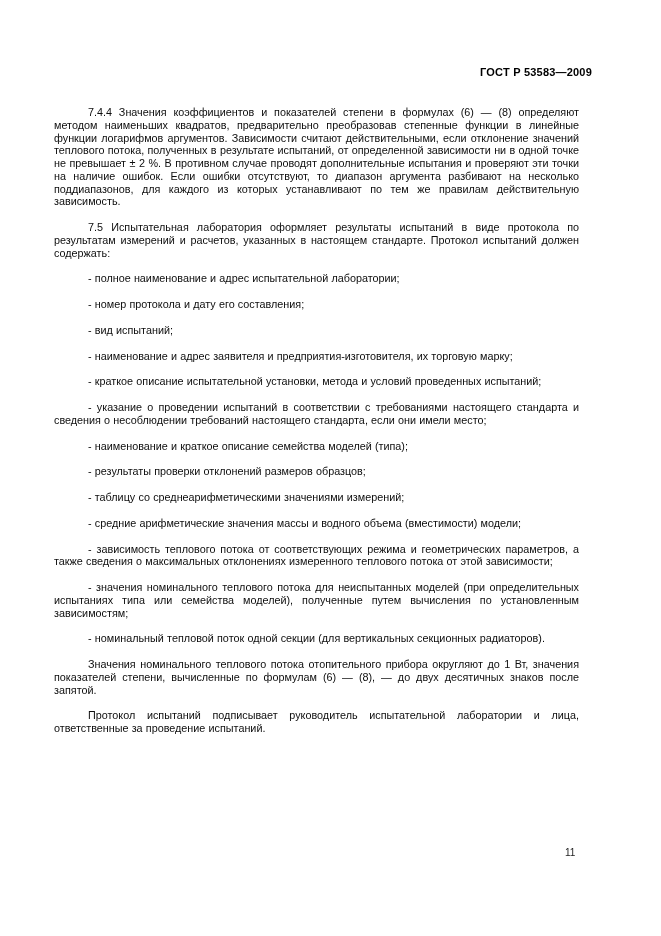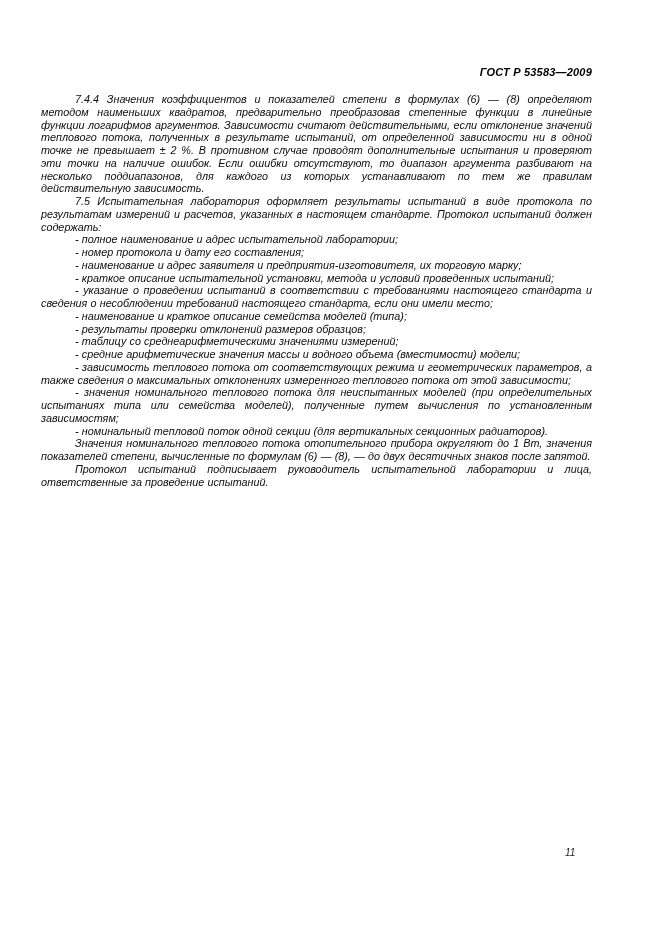--- a/index.html
+++ b/index.html
@@ -8,21 +8,20 @@
       background: #ffffff;
     }
     .page {
       position: relative;
       width: 661px;
       height: 936px;
       background: #ffffff;
       font-family: "Liberation Sans", sans-serif;
       color: #111111;
       overflow: hidden;
-      font-style: italic;
     }
     .doc-header {
       position: absolute;
       top: 66px;
       left: 41px;
       width: 551px;
       text-align: right;
       font-size: 11px;
       font-weight: bold;
       letter-spacing: 0.2px;
@@ -32,21 +31,21 @@
       position: absolute;
       top: 93px;
       left: 41px;
       width: 551px;
       font-size: 10.8px;
       line-height: 12.75px;
       text-align: justify;
       color: #0d0d0d;
     }
     .doc-body p {
-      margin: 0;
+      margin: 13px;
       padding: 0;
       text-indent: 34px;
       word-spacing: 0.2px;
     }
     .page-number {
       position: absolute;
       top: 847px;
       left: 565px;
       font-size: 10px;
       color: #222222;
@@ -57,20 +56,21 @@
 
 <div class="page">
 
   <div class="doc-header">ГОСТ Р 53583—2009</div>
 
   <div class="doc-body">
     <p>7.4.4 Значения коэффициентов и показателей степени в формулах (6) — (8) определяют методом наименьших квадратов, предварительно преобразовав степенные функции в линейные функции логарифмов аргументов. Зависимости считают действительными, если отклонение значений теплового потока, полученных в результате испытаний, от определенной зависимости ни в одной точке не превышает ± 2 %. В противном случае проводят дополнительные испытания и проверяют эти точки на наличие ошибок. Если ошибки отсутствуют, то диапазон аргумента разбивают на несколько поддиапазонов, для каждого из которых устанавливают по тем же правилам действительную зависимость.</p>
     <p>7.5 Испытательная лаборатория оформляет результаты испытаний в виде протокола по результатам измерений и расчетов, указанных в настоящем стандарте. Протокол испытаний должен содержать:</p>
     <p>- полное наименование и адрес испытательной лаборатории;</p>
     <p>- номер протокола и дату его составления;</p>
+    <p>- вид испытаний;</p>
     <p>- наименование и адрес заявителя и предприятия-изготовителя, их торговую марку;</p>
     <p>- краткое описание испытательной установки, метода и условий проведенных испытаний;</p>
     <p>- указание о проведении испытаний в соответствии с требованиями настоящего стандарта и сведения о несоблюдении требований настоящего стандарта, если они имели место;</p>
     <p>- наименование и краткое описание семейства моделей (типа);</p>
     <p>- результаты проверки отклонений размеров образцов;</p>
     <p>- таблицу со среднеарифметическими значениями измерений;</p>
     <p>- средние арифметические значения массы и водного объема (вместимости) модели;</p>
     <p>- зависимость теплового потока от соответствующих режима и геометрических параметров, а также сведения о максимальных отклонениях измеренного теплового потока от этой зависимости;</p>
     <p>- значения номинального теплового потока для неиспытанных моделей (при определительных испытаниях типа или семейства моделей), полученные путем вычисления по установленным зависимостям;</p>
     <p>- номинальный тепловой поток одной секции (для вертикальных секционных радиаторов).</p>

